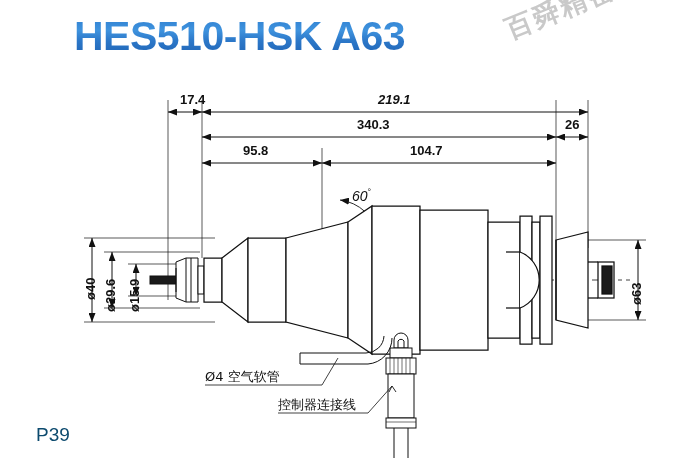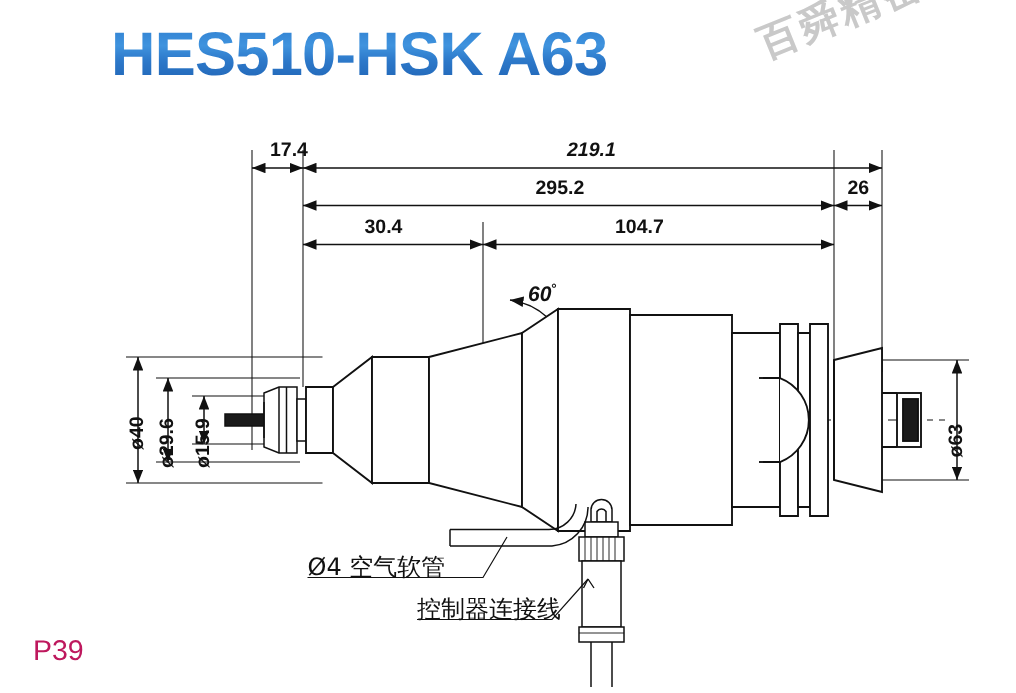--- a/index.html
+++ b/index.html
@@ -32,40 +32,40 @@
     position:absolute; left:500px; top:14px;
     font-size:27px; font-weight:bold; color:#c9c9c9;
     transform:rotate(-22deg); transform-origin:left top;
     white-space:nowrap; letter-spacing:2px;
     font-family:"DejaVu Sans",sans-serif;
     pointer-events:none;
   }
 
   
   #pageno{
-    position:absolute; left:22px; top:424px;
-    font-size:19px; color:#be185d; letter-spacing:0px;
+    position:absolute; left:36px; top:424px;
+    font-size:19px; color:#0c4a6e; letter-spacing:0px;
   }
 
   
   #drawing{position:absolute;left:0;top:0;width:677px;height:462px;}
 
   
   .dimtxt{
     position:absolute; font-size:13px; font-weight:bold; color:#111;
     white-space:nowrap; line-height:1;
     font-family:"Liberation Sans","DejaVu Sans",sans-serif;
   }
   .dimtxt.vert{ transform:rotate(-90deg); transform-origin:left top; }
   .cn{
-    position:absolute; font-size:16px; color:#111; white-space:nowrap;
+    position:absolute; font-size:13px; color:#111; white-space:nowrap;
     font-family:"DejaVu Sans",sans-serif; line-height:1;
   }
   .angtxt{
-    position:absolute; font-size:14px; font-weight:bold; color:#111;
+    position:absolute; font-size:14px; font-weight:normal; color:#111;
     white-space:nowrap; font-style:italic; line-height:1;
   }
   .degsym{font-size:9px;font-style:normal;vertical-align:super;}
 </style>
 </head>
 <body>
 
 <div id="stage">
 
   <div id="title-fallback">HES510-HSK A63</div>
@@ -236,25 +236,25 @@
         <path d="M392 386 L389 392 M392 386 L396 392" stroke-width="0.9"></path>
       </g>
 
     </g>
   </svg>
 
   <div class="dimtxt" style="left:180px;top:93px;">17.4</div>
 
   <div class="dimtxt" style="left:378px;top:93px;font-style:italic;">219.1</div>
 
-  <div class="dimtxt" style="left:357px;top:118px;">295.2</div>
+  <div class="dimtxt" style="left:357px;top:118px;">340.3</div>
 
   <div class="dimtxt" style="left:565px;top:118px;">26</div>
 
-  <div class="dimtxt" style="left:243px;top:144px;">30.4</div>
+  <div class="dimtxt" style="left:243px;top:144px;">95.8</div>
 
   <div class="dimtxt" style="left:410px;top:144px;">104.7</div>
 
   <div class="dimtxt vert" style="left:84px;top:300px;">ø40</div>
 
   <div class="dimtxt vert" style="left:104px;top:312px;">ø29.6</div>
 
   <div class="dimtxt vert" style="left:128px;top:312px;">ø15.9</div>
 
   <div class="dimtxt vert" style="left:630px;top:305px;">ø63</div>

